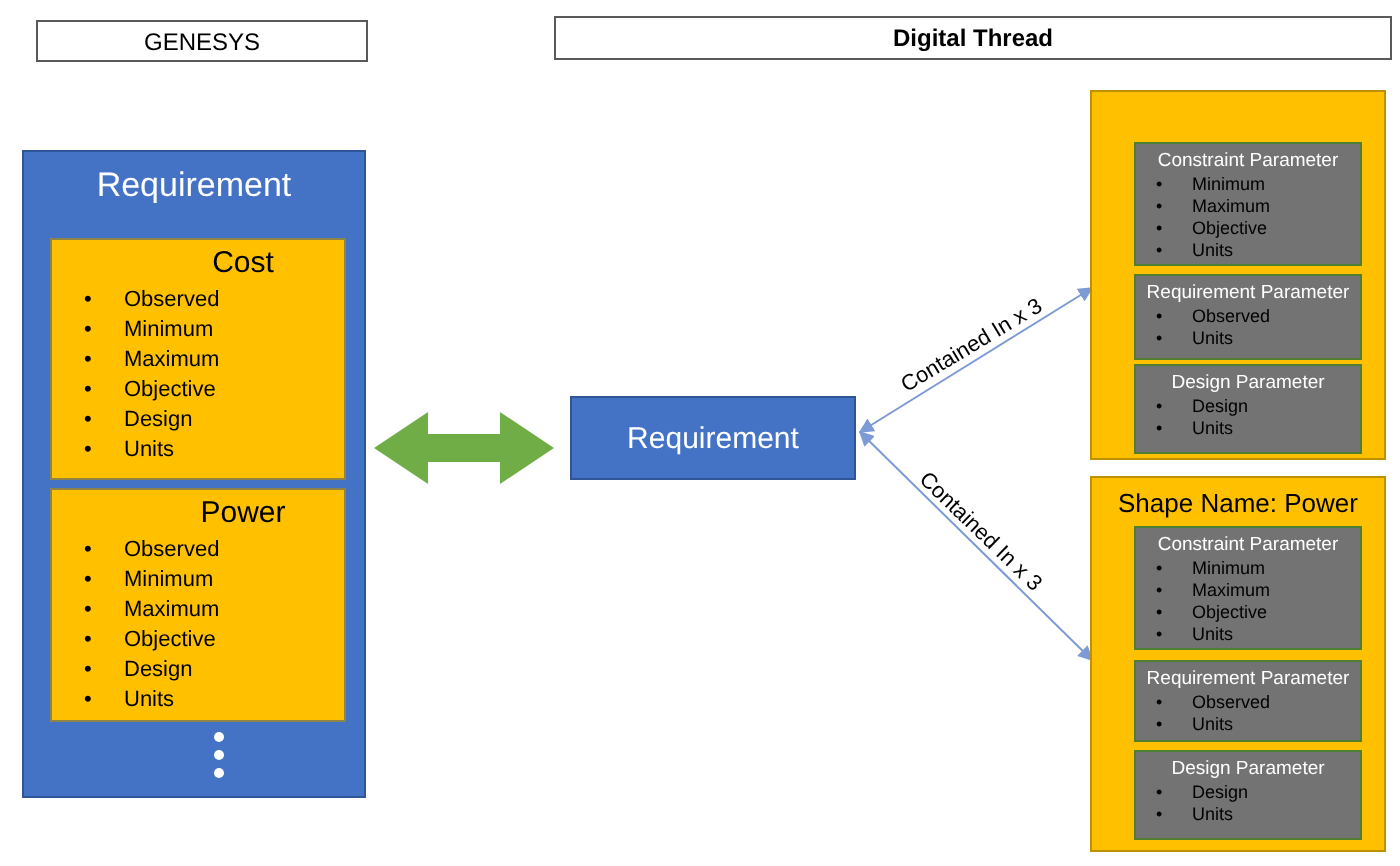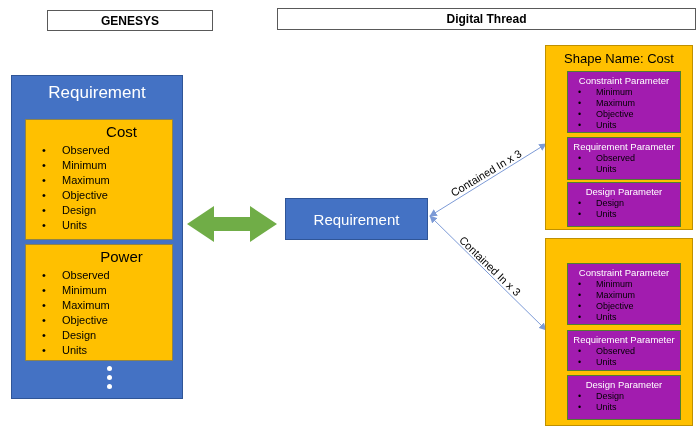--- a/index.html
+++ b/index.html
@@ -7,21 +7,21 @@
     width:700px;height:433px;position:relative;background:#ffffff;
     font-family:"Liberation Sans", sans-serif;color:#000;overflow:hidden;
   }
   .abs{position:absolute;box-sizing:border-box;}
 
   
   .hdr{
     background:#fff;border:1px solid #595959;display:flex;
     align-items:center;justify-content:center;font-size:12px;
   }
-  #genesys-hdr{left:18px;top:10px;width:166px;height:21px;font-weight:700;margin-left:29px;}
+  #genesys-hdr{left:18px;top:10px;width:166px;height:21px;font-weight:400;}
   #dt-hdr{left:277px;top:8px;width:419px;height:22px;font-weight:bold;}
 
   
   #left-req{
     left:11px;top:75px;width:172px;height:324px;
     background:#4472C4;border:1px solid #2F5597;
   }
   #left-req .req-title{
     color:#fff;font-size:17px;text-align:center;padding-top:7px;
   }
@@ -47,21 +47,21 @@
   }
 
   
   .shape-box{
     left:545px;width:148px;background:#FFC000;border:1px solid #BF9000;
   }
   #shape-cost{top:45px;height:185px;}
   #shape-power{top:238px;height:188px;}
   .shape-title{font-size:13px;text-align:center;padding-top:4px;line-height:18px;}
   .param-box{
-    position:absolute;left:21px;width:112px;background:#a21caf;
+    position:absolute;left:21px;width:112px;background:#737373;
     border:1px solid #507E32;
   }
   .param-title{color:#fff;font-size:9.5px;text-align:center;line-height:13px;padding-top:2px;}
   ul.pbullets{list-style:none;margin:0;padding:0 0 0 6px;}
   ul.pbullets li{position:relative;padding-left:22px;font-size:9px;line-height:11px;}
   ul.pbullets li::before{content:"\2022";position:absolute;left:4px;}
   
   #cost-p1{top:25px;height:60px;}
   #cost-p2{top:91px;height:41px;}
   #cost-p3{top:136px;height:43px;}
@@ -148,21 +148,20 @@
 </div>
 
 <div id="mid-req" class="abs">
   <span>Requirement</span>
 </div>
 
 <div id="conn-label-top" class="conn-label">Contained In x 3</div>
 <div id="conn-label-bottom" class="conn-label">Contained In x 3</div>
 
 <div id="shape-cost" class="abs shape-box">
-  <div class="shape-title">Shape Name: Cost</div>
   <div id="cost-p1" class="param-box">
     <div class="param-title">Constraint Parameter</div>
     <ul class="pbullets">
         <li>Minimum</li>
         <li>Maximum</li>
         <li>Objective</li>
         <li>Units</li>
       </ul>
   </div>
   <div id="cost-p2" class="param-box">
@@ -175,20 +174,21 @@
   <div id="cost-p3" class="param-box">
     <div class="param-title">Design Parameter</div>
     <ul class="pbullets">
         <li>Design</li>
         <li>Units</li>
       </ul>
   </div>
 </div>
 
 <div id="shape-power" class="abs shape-box">
+  <div class="shape-title">Shape Name: Power</div>
   <div id="pow-p1" class="param-box">
     <div class="param-title">Constraint Parameter</div>
     <ul class="pbullets">
         <li>Minimum</li>
         <li>Maximum</li>
         <li>Objective</li>
         <li>Units</li>
       </ul>
   </div>
   <div id="pow-p2" class="param-box">

